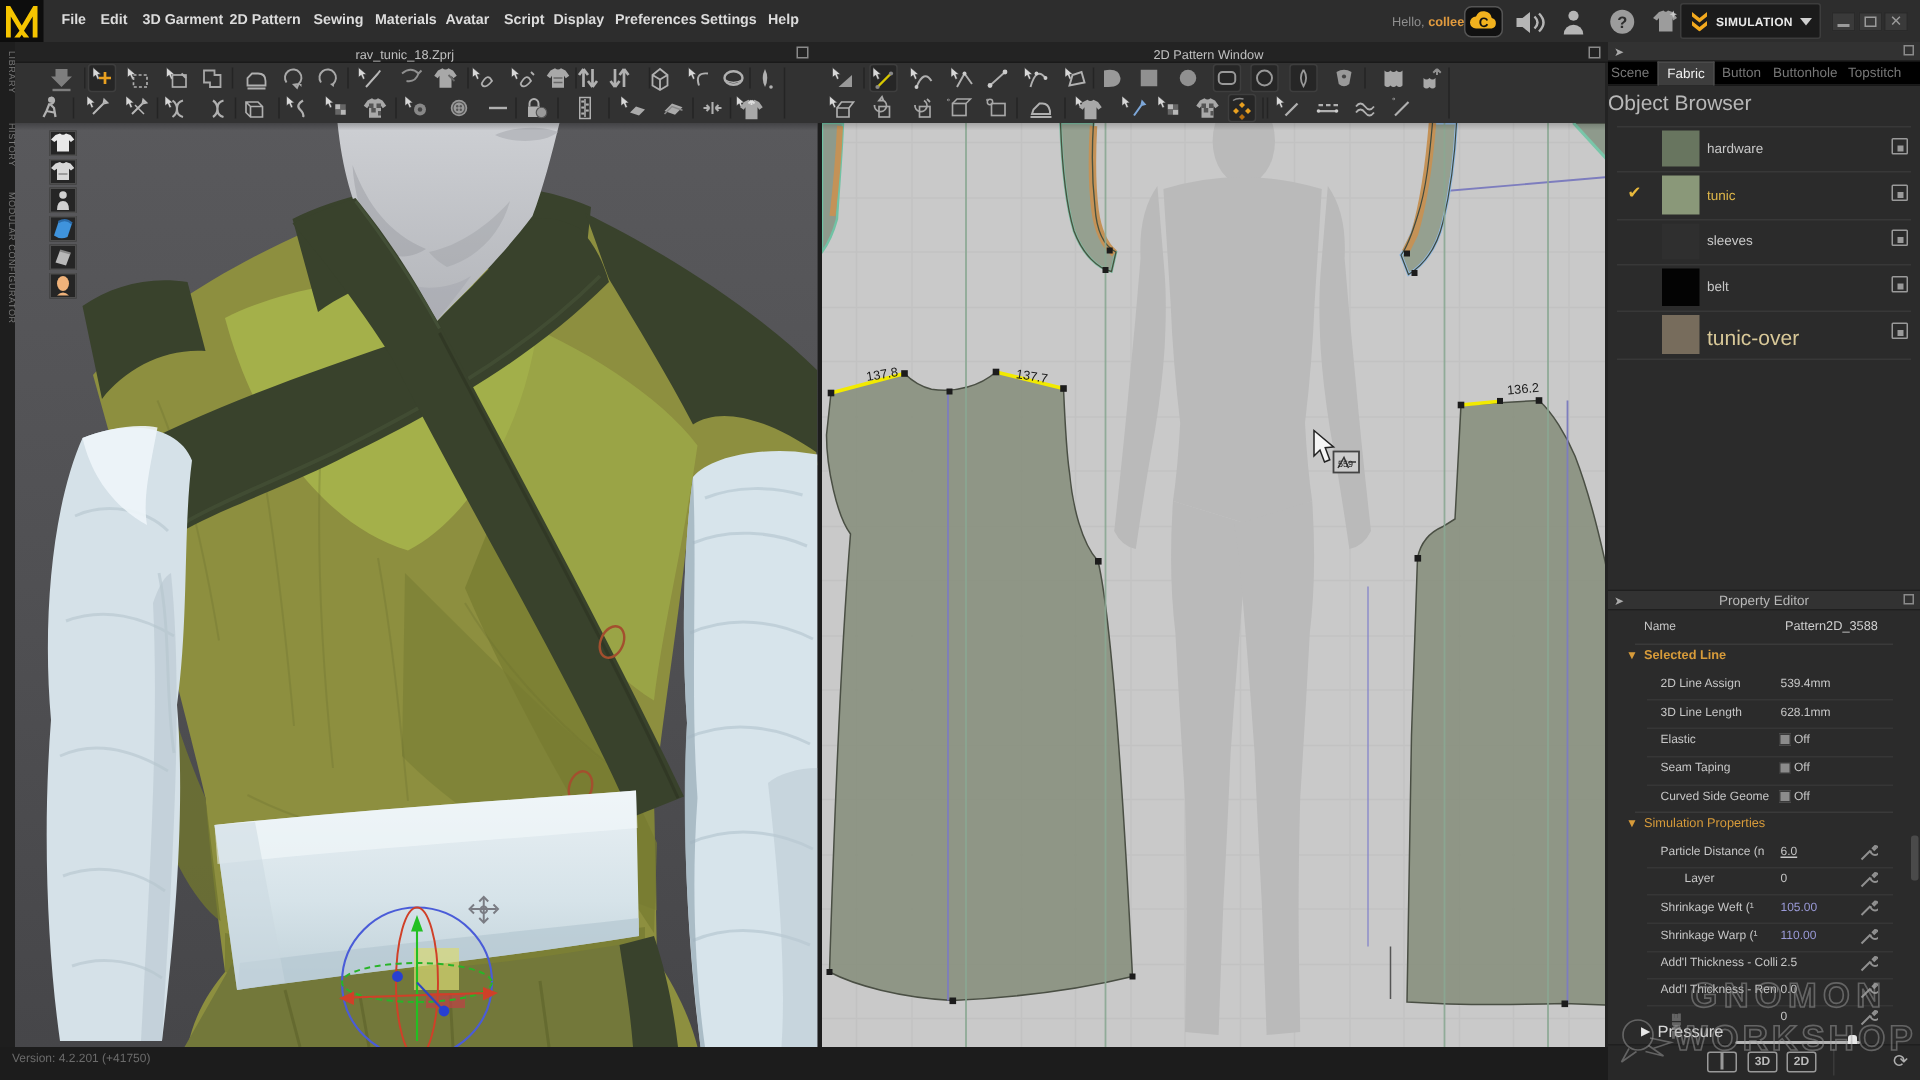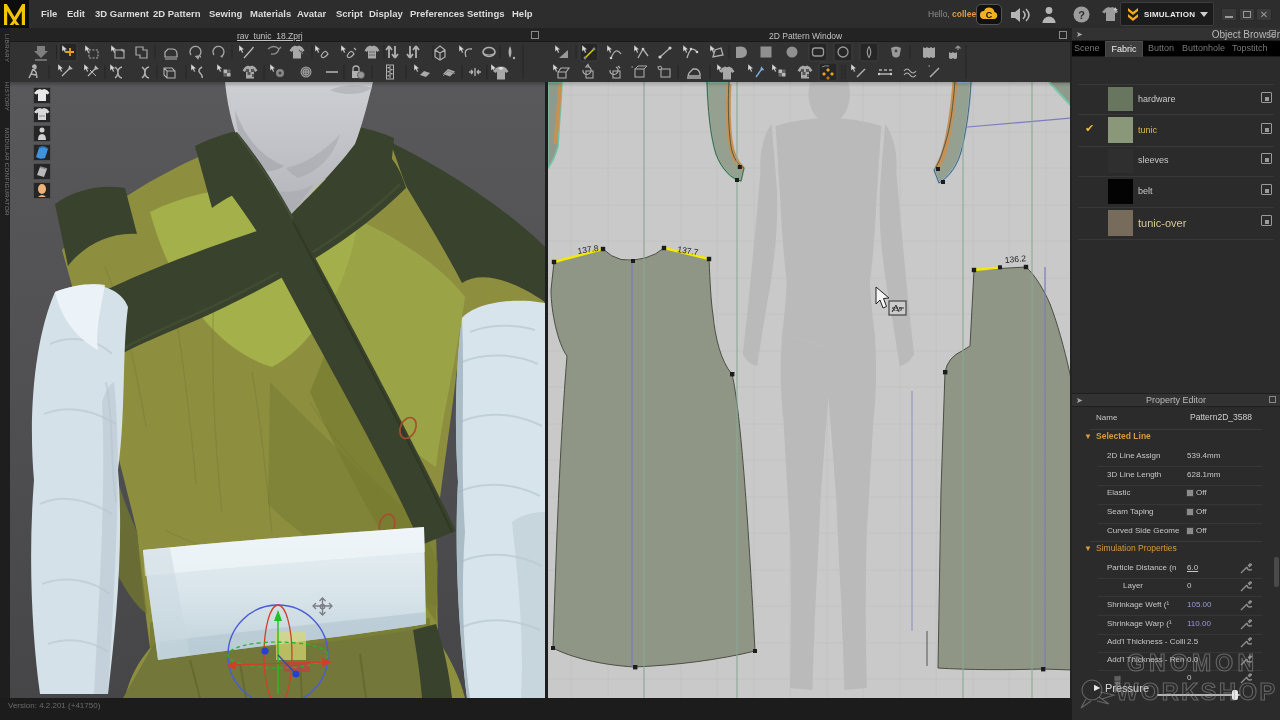--- a/index.html
+++ b/index.html
@@ -75,21 +75,21 @@
 
   <div class="abs" style="left:1221px;top:8px;width:16px;height:13px;background:#3a3a3a;border:1px solid #2a2a2a;">
       <div style="margin:7px 3px 0 3px;height:2px;background:#9a9a9a;"></div>
     </div>
   <div class="abs" style="left:1239px;top:8px;width:16px;height:13px;background:#3a3a3a;border:1px solid #2a2a2a;">
       <div style="margin:2px 3px;height:7px;border:1.5px solid #9a9a9a;"></div>
     </div>
   <div class="abs" style="left:1256px;top:8px;width:16px;height:13px;background:#3a3a3a;border:1px solid #2a2a2a;color:#9a9a9a;font-size:10px;text-align:center;line-height:11px;">✕</div>
 
   <div class="abs" style="left:0;top:28px;width:548px;height:14px;background:#232323;border-bottom:1px solid #1a1a1a;"></div>
-  <div class="abs" style="left:237px;top:31px;font-size:8.5px;color:#c0c0c0;text-decoration:underline;">rav_tunic_18.Zprj</div>
+  <div class="abs" style="left:237px;top:31px;font-size:8.5px;color:#c0c0c0;">rav_tunic_18.Zprj</div>
   <div class="abs" style="left:531px;top:31px;width:8px;height:8px;border:1px solid #8a8a8a;"></div>
 
   <div class="abs" style="left:548px;top:28px;width:524px;height:14px;background:#232323;border-bottom:1px solid #1a1a1a;"></div>
   <div class="abs" style="left:769px;top:31px;font-size:8.5px;color:#c0c0c0;text-align:center;">2D Pattern Window</div>
   <div class="abs" style="left:1059px;top:31px;width:8px;height:8px;border:1px solid #8a8a8a;"></div>
 
   <div id="tb3d" class="abs" style="left:0;top:42px;width:548px;height:40px;background:#323232;">
   <svg width="548" height="40" viewBox="0 0 548 40">
     <defs>
       <g id="cur">
@@ -680,21 +680,21 @@
   </div>
 
   <div class="abs" style="left:10px;top:82px;width:535px;height:5px;background:linear-gradient(rgba(0,0,0,.25),rgba(0,0,0,0));"></div>
   <div class="abs" style="left:548px;top:82px;width:522px;height:5px;background:linear-gradient(rgba(0,0,0,.18),rgba(0,0,0,0));"></div>
   <div class="abs" style="left:1070px;top:42px;width:2px;height:656px;background:#232323;"></div>
 
   <div id="rpanel" class="abs" style="left:1072px;top:28px;width:208px;height:692px;background:#2b2b2b;">
 
     <div class="abs" style="left:0;top:0;width:208px;height:13px;background:#323232;border-bottom:1px solid #1f1f1f;">
       <span style="position:absolute;left:4px;top:2px;color:#aaa;font-size:8px;">➤</span>
-      <div style="text-align:right;color:#b8b8b8;font-size:10px;padding-top:1px;">Object Browser</div>
+      <div style="text-align:left;color:#b8b8b8;font-size:14px;padding-top:1px;margin-top:31px;">Object Browser</div>
       <div style="position:absolute;right:4px;top:2px;width:7px;height:7px;border:1px solid #8a8a8a;"></div>
     </div>
 
     <div class="abs" style="left:0;top:13px;width:208px;height:16px;background:#000000;border-bottom:1px solid #1a1a1a;">
       <div style="position:absolute;left:2px;top:2px;color:#777;font-size:9px;">Scene</div>
       <div style="position:absolute;left:33px;top:0;width:38px;height:16px;background:#3d3d3d;border:1px solid #4a4a4a;border-bottom:none;color:#efefef;font-size:9px;text-align:center;padding-top:2px;">Fabric</div>
       <div style="position:absolute;left:76px;top:2px;color:#777;font-size:9px;">Button</div>
       <div style="position:absolute;left:110px;top:2px;color:#777;font-size:9px;">Buttonhole</div>
       <div style="position:absolute;left:160px;top:2px;color:#777;font-size:9px;">Topstitch</div>
     </div>
@@ -726,21 +726,21 @@
       <div style="position:absolute;left:6px;top:92px;width:196px;border-top:1px solid #383838;"></div>
 
       <div style="position:absolute;left:36px;top:95px;width:25px;height:25px;background:#030303;"></div>
       <div style="position:absolute;left:66px;top:102px;color:#c8c8c8;font-size:9px;">belt</div>
       <div style="position:absolute;right:8px;top:100px;width:11px;height:11px;border:1.4px solid #9a9a9a;border-radius:1px;">
           <div style="width:4px;height:4px;background:#9a9a9a;margin:3.5px auto 0;"></div>
         </div>
       <div style="position:absolute;left:6px;top:123px;width:196px;border-top:1px solid #383838;"></div>
 
       <div style="position:absolute;left:36px;top:126px;width:25px;height:26px;background:#776c5c;"></div>
-      <div style="position:absolute;left:66px;top:133px;color:#d8c898;font-size:11px;">tunic-over</div>
+      <div style="position:absolute;left:66px;top:133px;color:#d8c898;font-size:14px;">tunic-over</div>
       <div style="position:absolute;right:8px;top:131px;width:11px;height:11px;border:1.4px solid #9a9a9a;border-radius:1px;">
           <div style="width:4px;height:4px;background:#9a9a9a;margin:3.5px auto 0;"></div>
         </div>
       <div style="position:absolute;left:6px;top:155px;width:196px;border-top:1px solid #383838;"></div>
     </div>
 
     <div class="abs" style="left:0;top:365px;width:208px;height:14px;background:#323232;border-top:1px solid #1f1f1f;border-bottom:1px solid #1f1f1f;">
       <span style="position:absolute;left:4px;top:2px;color:#aaa;font-size:8px;">➤</span>
       <div style="text-align:center;color:#b8b8b8;font-size:9px;padding-top:1px;">Property Editor</div>
       <div style="position:absolute;right:4px;top:2px;width:7px;height:7px;border:1px solid #8a8a8a;"></div>
@@ -813,20 +813,29 @@
         <div style="position:absolute;left:115px;top:248px;">0.0</div>
       <div style="position:absolute;left:26px;top:263px;width:164px;border-top:1px solid #363636;"></div>
       <div style="position:absolute;left:115px;top:266px;">0</div>
       <div style="position:absolute;left:22px;top:276px;color:#e8e8e8;font-size:8px;">▶</div>
       <div style="position:absolute;left:33px;top:275px;color:#d8d8d8;font-size:11px;">Pressure</div>
       <div style="position:absolute;left:85px;top:287px;width:83px;height:2px;background:#b5b5b5;border-radius:1px;"></div>
       <div style="position:absolute;left:160px;top:283px;width:6px;height:10px;background:#e8e8e8;border-radius:2px;"></div>
       <div style="position:absolute;left:202px;top:150px;width:5px;height:30px;background:#4a4a4a;border-radius:2px;"></div>
     </div>
 
+    <div class="abs" style="left:0;top:668px;width:208px;height:24px;background:#282828;border-top:1px solid #1f1f1f;">
+      <div style="position:absolute;left:66px;top:4px;width:20px;height:14px;border:1.5px solid #999;border-radius:2px;">
+          <div style="position:absolute;left:8px;top:0;width:1.5px;height:11px;background:#999;"></div>
+        </div>
+      <div style="position:absolute;left:93px;top:4px;width:20px;height:14px;border:1.5px solid #999;border-radius:2px;color:#bbb;font-size:8px;font-weight:bold;text-align:center;line-height:11px;">3D</div>
+      <div style="position:absolute;left:119px;top:4px;width:20px;height:14px;border:1.5px solid #999;border-radius:2px;color:#bbb;font-size:8px;font-weight:bold;text-align:center;line-height:11px;">2D</div>
+      <div style="position:absolute;left:150px;top:2px;height:18px;border-left:1px solid #3a3a3a;"></div>
+      <div style="position:absolute;right:8px;top:3px;color:#b0b0b0;font-size:12px;">⟳</div>
+    </div>
   </div>
 
   <div class="abs" style="left:0;top:698px;width:1072px;height:22px;background:#1c1c1c;"></div>
   <div class="abs" style="left:8px;top:701px;font-size:8px;color:#6b6b6b;">Version: 4.2.201 (+41750)</div>
 
   <svg class="abs" style="left:1070px;top:640px;z-index:30;" width="210" height="78" viewBox="0 0 210 78">
     <g fill="none" stroke="#9e9e9e" stroke-opacity=".5" stroke-width="1.1">
       <text x="57" y="31" font-size="23" font-weight="bold" font-family="Liberation Sans" letter-spacing="4.2">GNOMON</text>
       <text x="46" y="60" font-size="23.5" font-weight="bold" font-family="Liberation Sans" letter-spacing="2.6">WORKSHOP</text>
       <circle cx="22" cy="50" r="10"></circle>

